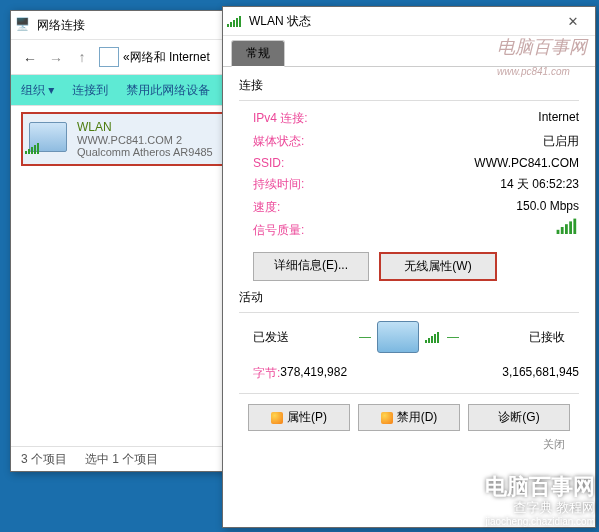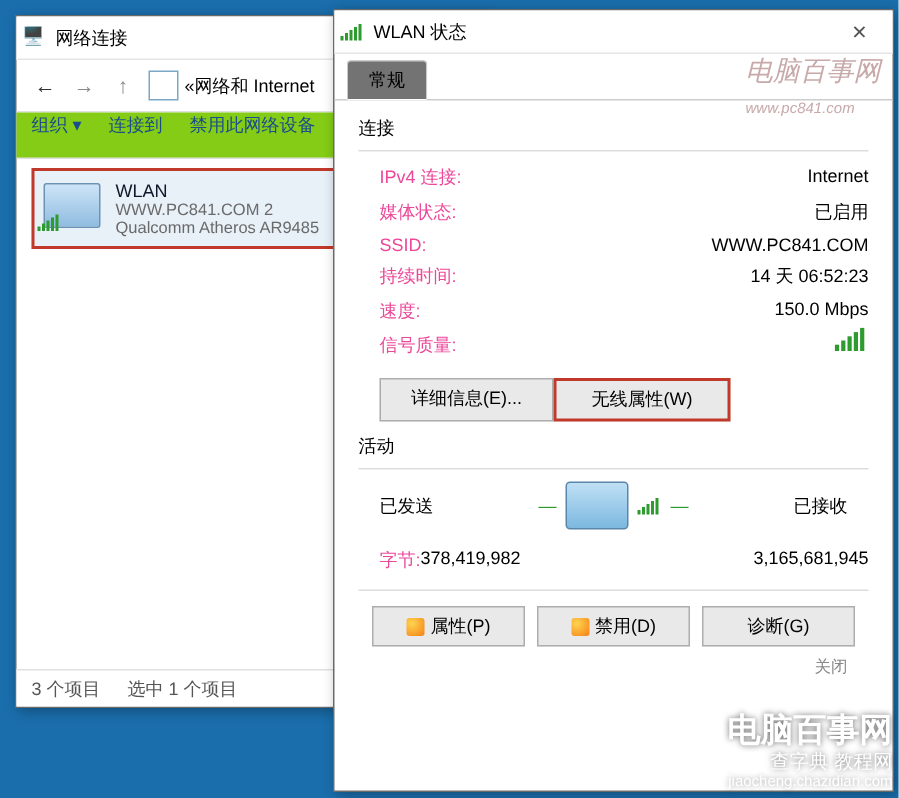--- a/index.html
+++ b/index.html
@@ -10,43 +10,43 @@
 .titlebar .ctl{width:36px;height:22px;display:flex;align-items:center;justify-content:center;font-size:13px;color:#555}
 .sig{display:inline-block;width:16px;height:12px;position:relative}
 .sig i{position:absolute;bottom:0;width:2px;background:#2e9b2e}
 .sig i:nth-child(1){left:0;height:3px}.sig i:nth-child(2){left:3px;height:5px}.sig i:nth-child(3){left:6px;height:7px}.sig i:nth-child(4){left:9px;height:9px}.sig i:nth-child(5){left:12px;height:11px}
 
 #nc{left:10px;top:10px;width:320px;height:460px}
 #nc .toolbar{height:34px;display:flex;align-items:center;padding:0 6px;border-bottom:1px solid #e0e0e0}
 .navbtn{width:26px;height:26px;border-radius:3px;display:flex;align-items:center;justify-content:center;color:#888;font-size:14px}
 .navbtn.on{color:#333}
 .locico{width:18px;height:18px;background:#fff;border:1px solid #7aa7c7;margin:0 4px}
-.cmdbar{height:30px;display:flex;align-items:flex-start;padding:0 10px;gap:18px;border-bottom:1px solid #e0e0e0;background:#84cc16}
+.cmdbar{height:30px;display:flex;align-items:center;padding:0 10px;gap:18px;border-bottom:1px solid #e0e0e0;background:#5eead4}
 .cmdbar span{color:#1a4e8a}
 .list{padding:6px 10px}
 .item{display:flex;gap:10px;padding:6px;align-items:flex-start}
 .item.sel{border:2px solid #c0392b;background:#e8f0f8}
 .nico{width:36px;height:28px;background:linear-gradient(#cde4f7,#8fbce0);border:1px solid #6b93b5;border-radius:2px;position:relative;margin-top:2px}
 .nico:after{content:"";position:absolute;left:-6px;top:10px;width:12px;height:12px}
 .redx:after{content:"✖";position:absolute;left:-4px;bottom:-4px;color:#d32f2f;font-size:14px;font-weight:bold}
-.item .t1{color:#0f172a}
+.item .t1{color:#4d7c0f}
 .item .t2,.item .t3{color:#6a6a6a;font-size:11px}
 .status{position:absolute;left:0;right:16px;bottom:0;height:24px;border-top:1px solid #e0e0e0;display:flex;align-items:center;padding:0 10px;gap:18px;background:#fff;color:#555}
 
 #ws{left:222px;top:6px;width:372px;height:520px}
 .watermark{position:absolute;right:8px;top:28px;font-style:italic;color:#c8a9a9;font-size:18px;pointer-events:none}
 .tabstrip{height:26px;display:flex;align-items:flex-end;padding:0 8px;border-bottom:1px solid #ccc;margin-top:4px}
 .tab{padding:4px 14px;border:1px solid #ccc;border-bottom:1px solid #fff;background:#737373;border-radius:3px 3px 0 0;margin-bottom:-1px}
 .body{padding:10px 16px 12px}
 .sect{margin-bottom:8px}
 .row{display:flex;justify-content:space-between;padding:3px 0 3px 14px}
 .row .k{color:#ec4899}
 .row .v{color:#000}
 hr{border:none;border-top:1px solid #ddd;margin:6px 0}
-.btnrow{display:flex;margin:10px 0 6px 14px}
+.btnrow{display:flex;gap:10px;margin:10px 0 6px 14px}
 .btn{border:1px solid #adadad;background:#e9e9e9;padding:4px 12px;min-width:90px;text-align:center}
 .btn.hl{border:2px solid #c0392b}
 .acthdr{display:flex;justify-content:space-between;align-items:center;padding:2px 14px}
 .mon{width:40px;height:30px;background:linear-gradient(#bfe0f5,#7cb8e0);border:1px solid #5a86aa;border-radius:3px}
 .bottom{display:flex;gap:8px;justify-content:center;margin-top:10px}
 .bottom .btn{min-width:76px;display:flex;align-items:center;justify-content:center;gap:4px}
 .shield{width:12px;height:12px;background:radial-gradient(circle at 30% 30%,#ffd54f,#f57f17);border-radius:2px}
 .closebar{text-align:right;padding:6px 14px 0 0}
 .overlay{position:absolute;right:4px;bottom:4px;color:#fff;font-size:18px;text-shadow:0 0 4px rgba(0,0,0,.6);pointer-events:none;text-align:right;line-height:1.2}
 </style>

